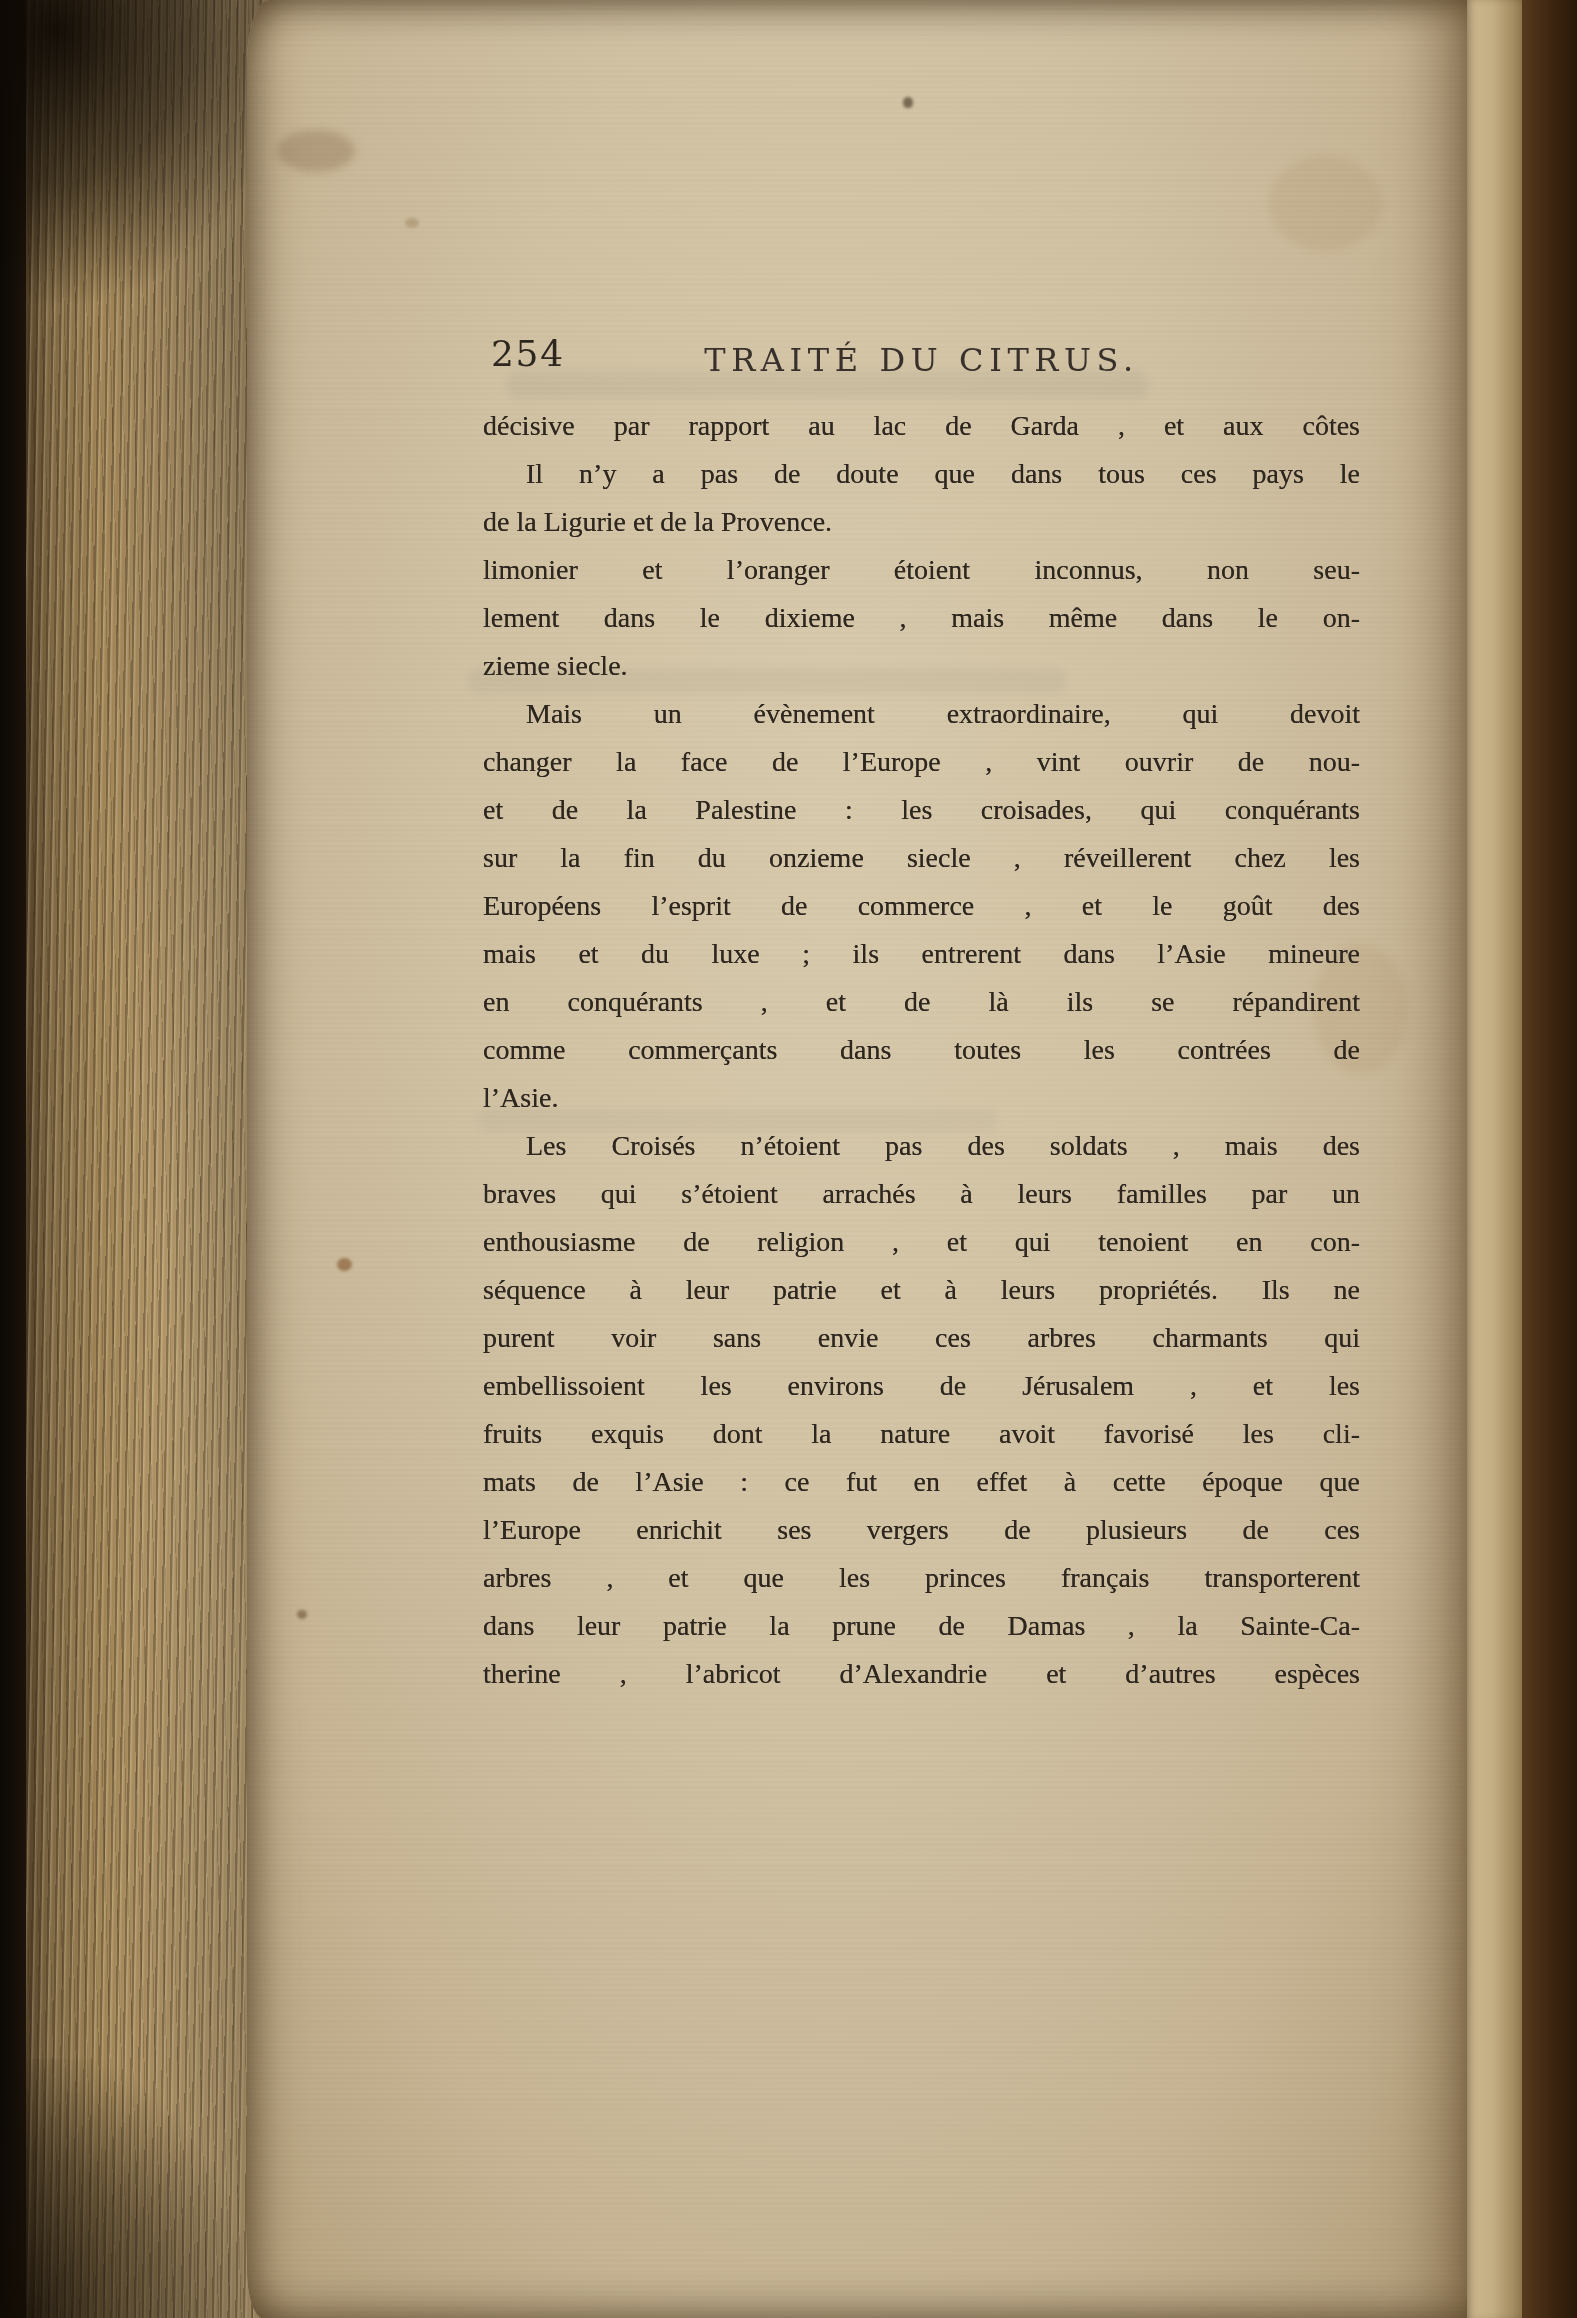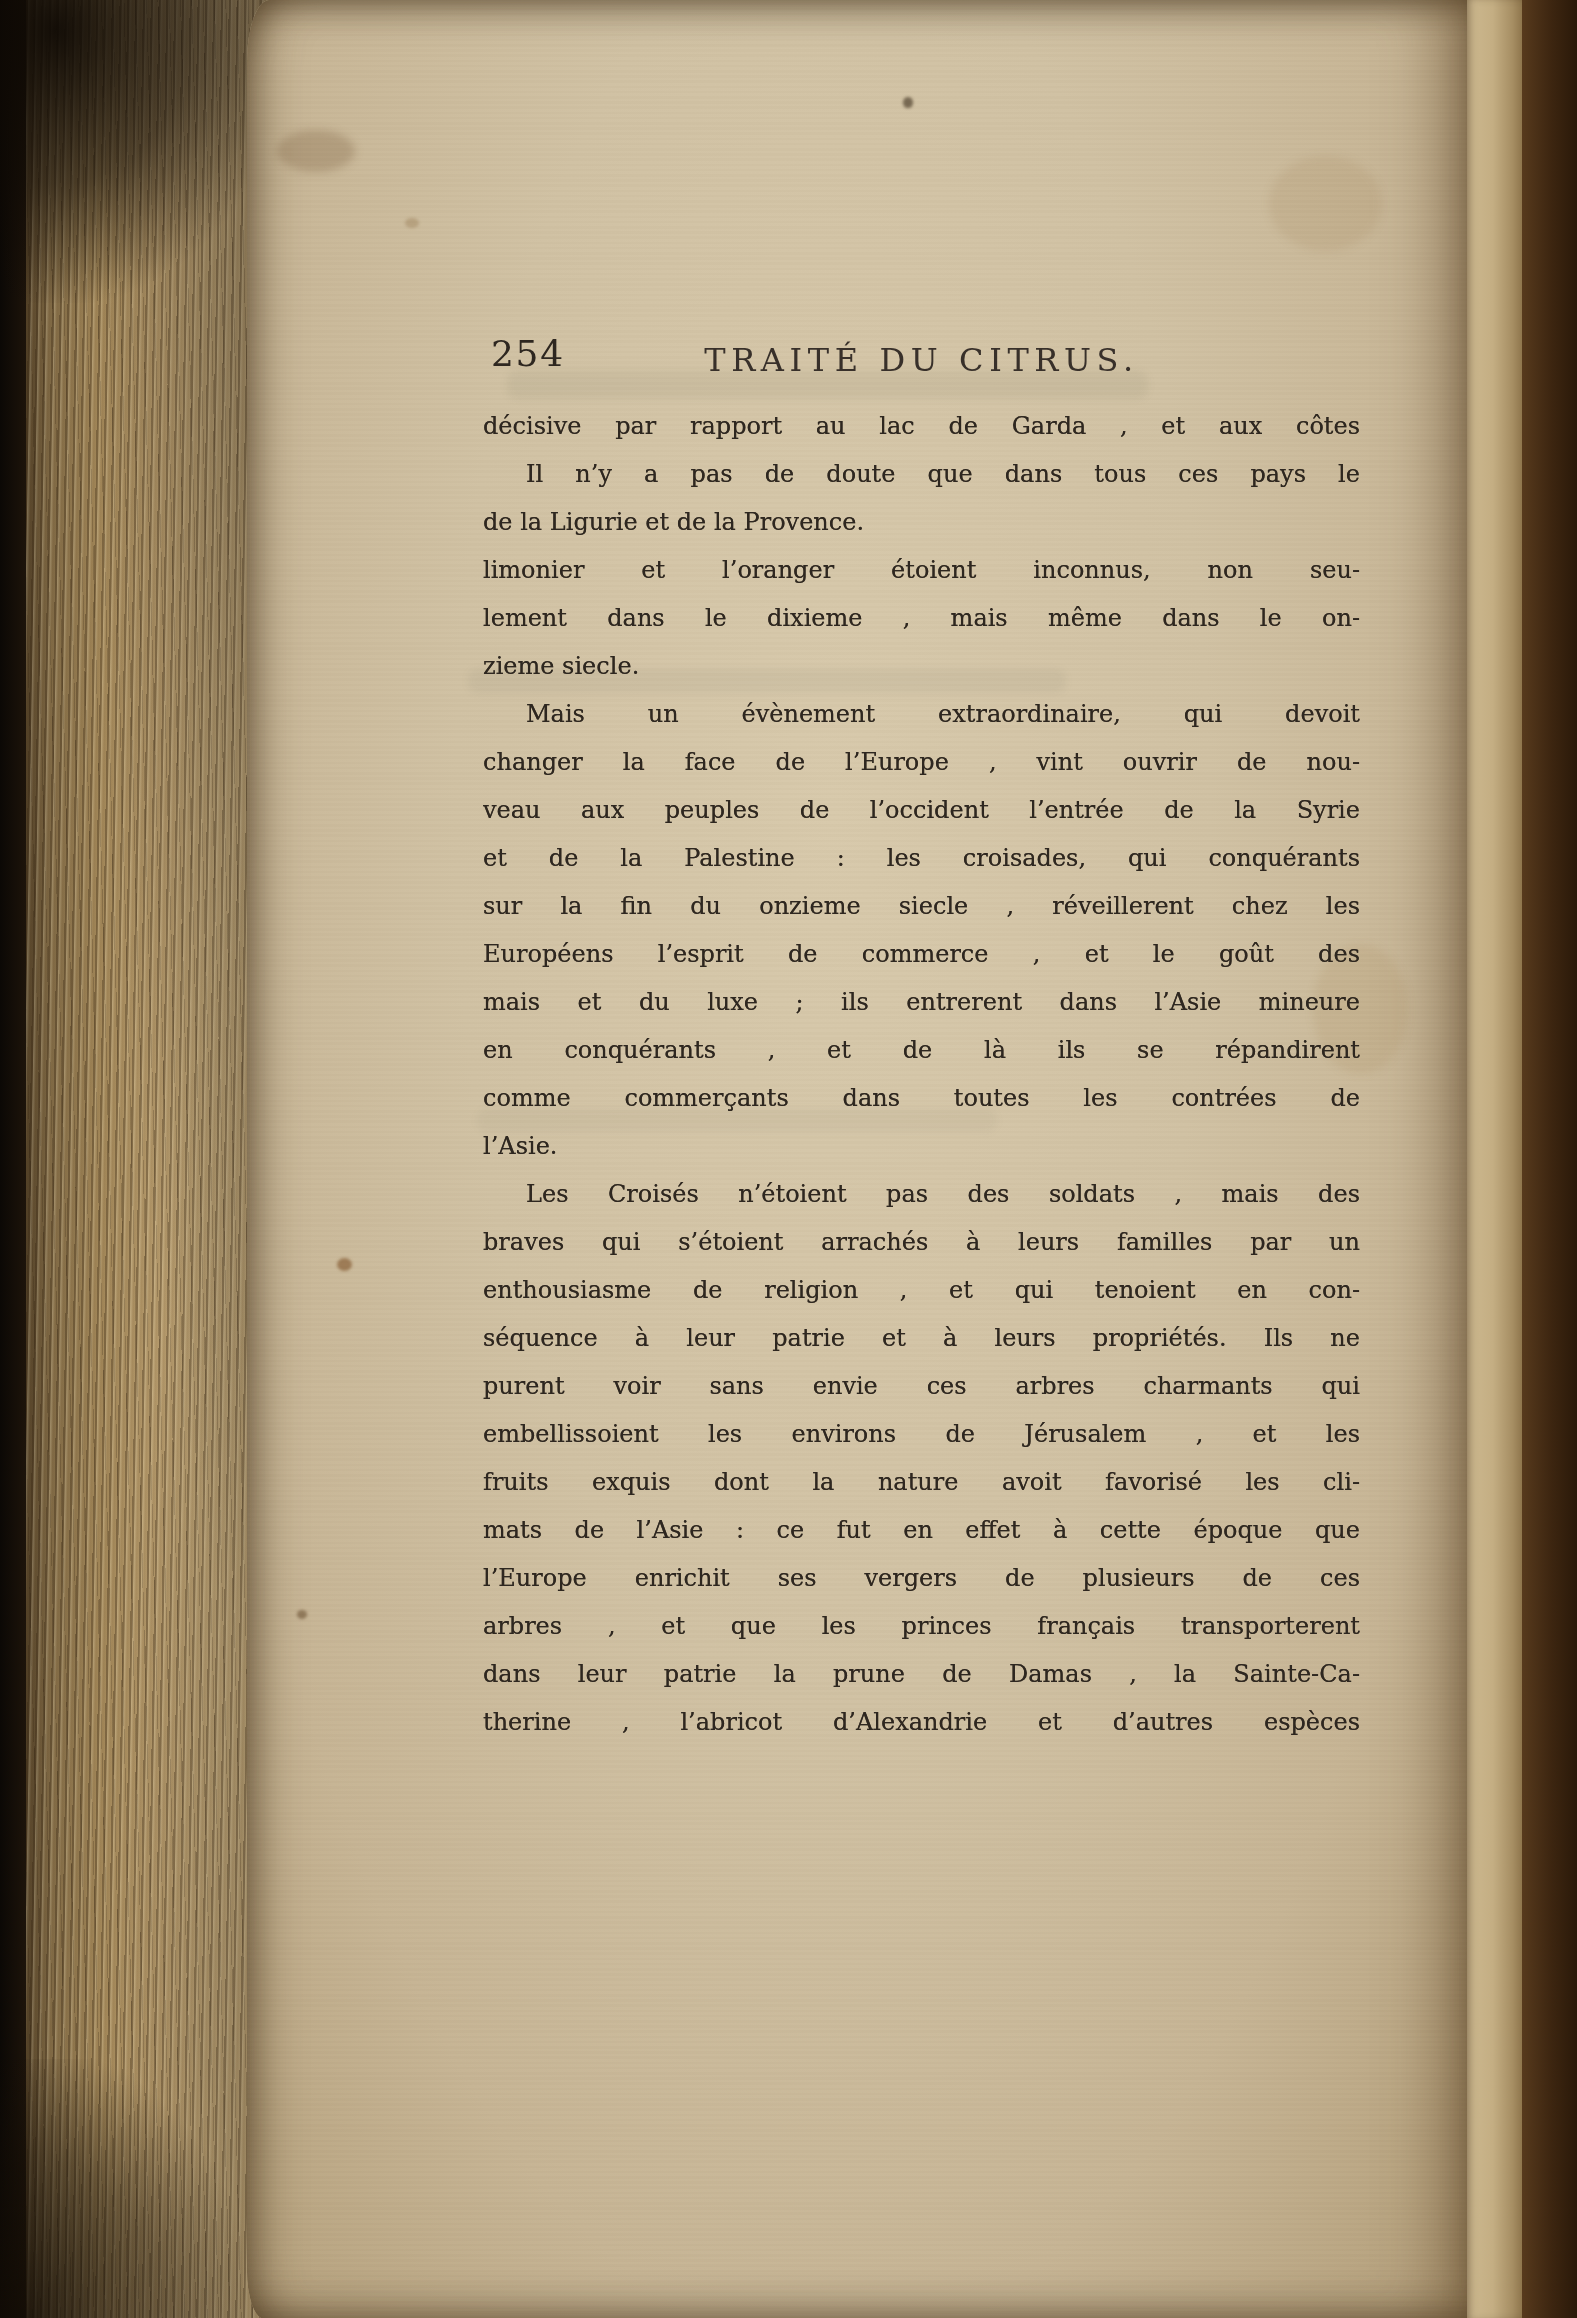--- a/index.html
+++ b/index.html
@@ -123,25 +123,26 @@
     transform: translateX(-50%);
     font-size: 32px;
     letter-spacing: 5.6px;
     white-space: nowrap;
     color: #38302a;
   }
 
   .text-block .line {
     height: 48px;
     overflow: hidden;
-    font-size: 24px;
+    font-size: 28px;
     line-height: 48px;
     text-align: justify;
     text-align-last: justify;
     text-shadow: 0 0 0.5px rgba(42,32,22,0.75);
+    font-family: Liberation Serif, serif;
   }
   .text-block .line:not(.para-end)::after {
     content: "";
     display: inline-block;
     width: 100%;
   }
   .text-block .line.para-end {
     text-align-last: left;
   }
   .text-block .line.indent {
@@ -179,21 +180,20 @@
       </div>
       <div class="text-block">
           <div class="line">décisive par rapport au lac de Garda , et aux côtes</div>
           <div class="line indent">Il n’y a pas de doute que dans tous ces pays le</div>
           <div class="line para-end">de la Ligurie et de la Provence.</div>
           <div class="line">limonier et l’oranger étoient inconnus, non seu-</div>
           <div class="line">lement dans le dixieme , mais même dans le on-</div>
           <div class="line para-end">zieme siecle.</div>
           <div class="line indent">Mais un évènement extraordinaire, qui devoit</div>
           <div class="line">changer la face de l’Europe , vint ouvrir de nou-</div>
-          <div class="line">veau aux peuples de l’occident l’entrée de la Syrie</div>
           <div class="line">et de la Palestine : les croisades, qui conquérants</div>
           <div class="line">sur la fin du onzieme siecle , réveillerent chez les</div>
           <div class="line">Européens l’esprit de commerce , et le goût des</div>
           <div class="line">mais et du luxe ; ils entrerent dans l’Asie mineure</div>
           <div class="line">en conquérants , et de là ils se répandirent</div>
           <div class="line">comme commerçants dans toutes les contrées de</div>
           <div class="line para-end">l’Asie.</div>
           <div class="line indent">Les Croisés n’étoient pas des soldats , mais des</div>
           <div class="line">braves qui s’étoient arrachés à leurs familles par un</div>
           <div class="line">enthousiasme de religion , et qui tenoient en con-</div>

